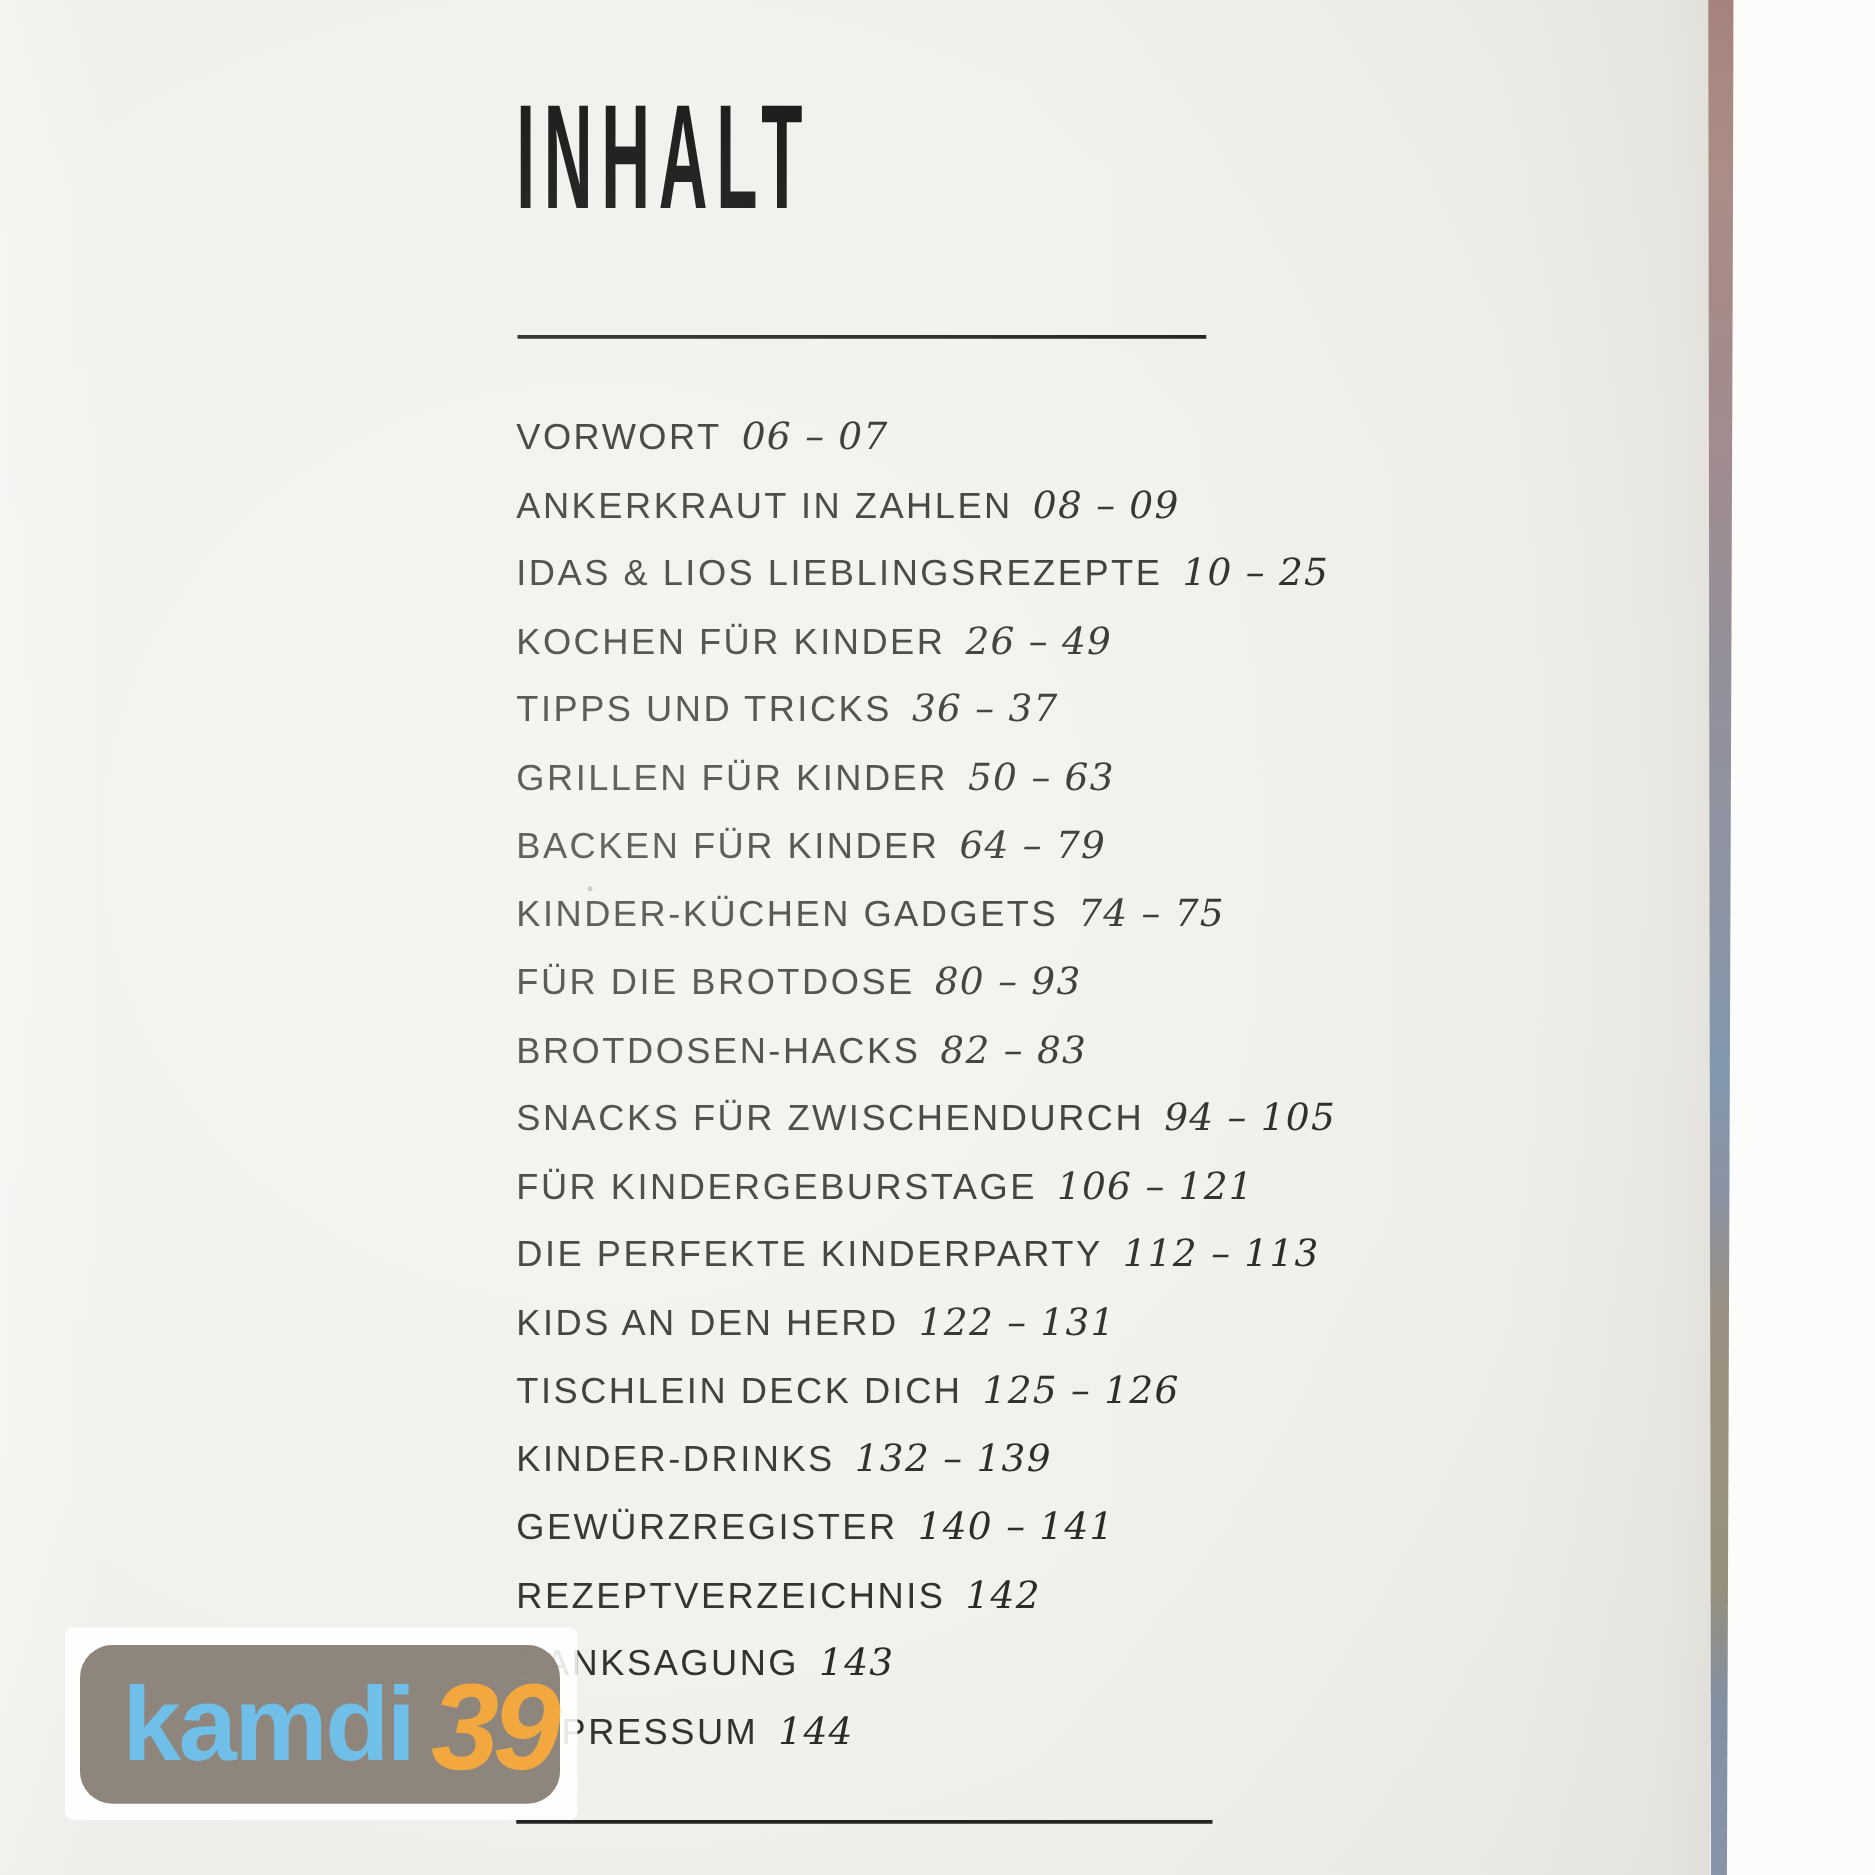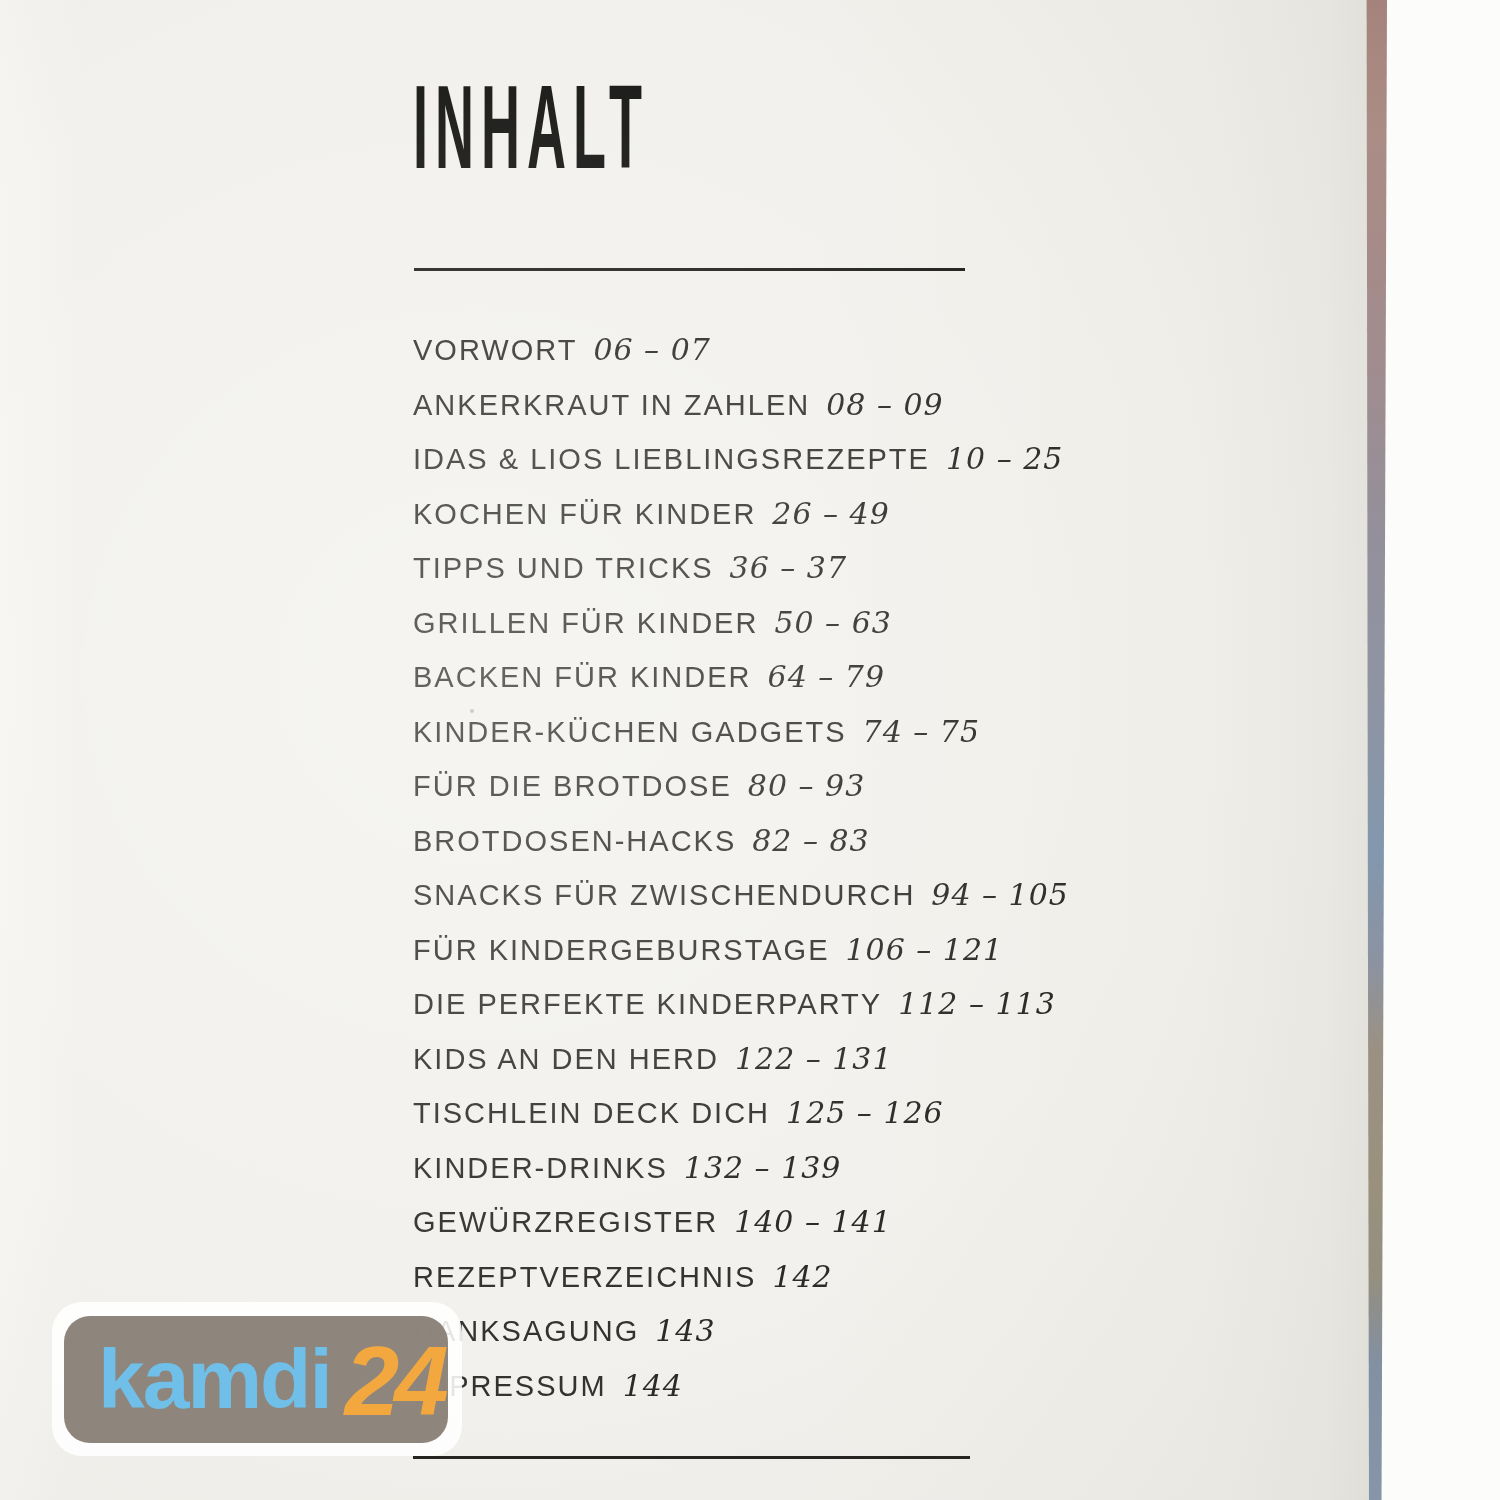--- a/index.html
+++ b/index.html
@@ -104,21 +104,21 @@
     width: 4px; height: 4px;
     border-radius: 50%;
     background: rgba(60,55,50,0.28);
   }
   
   .watermark {
     position: absolute;
     left: 52px; top: 1302px;
     width: 410px; height: 154px;
     background: rgba(255,255,255,0.88);
-    border-radius: 30px;
+    border-radius: 6px;
     z-index: 5;
   }
   .watermark-box {
     position: absolute;
     left: 12px; top: 14px;
     width: 384px; height: 127px;
     background: rgba(136,126,118,0.95);
     border-radius: 26px;
     display: flex;
     align-items: baseline;
@@ -244,17 +244,17 @@
     <div class="dust-speck"></div>
 
     <div class="rule rule-bottom"></div>
   </div>
 
   <div class="cover-edge"></div>
 
   <div class="watermark">
     <div class="watermark-box">
       <span class="watermark-brand">kamdi</span>
-      <span class="watermark-number">24</span>
+      <span class="watermark-number">39</span>
     </div>
   </div>
 
 </div>
 
 </body></html>

